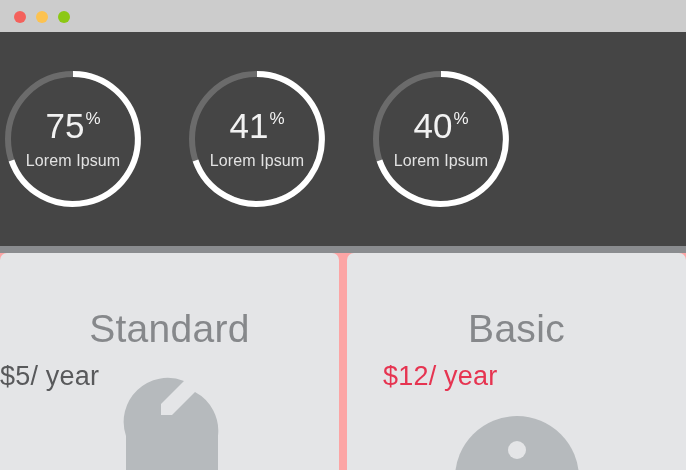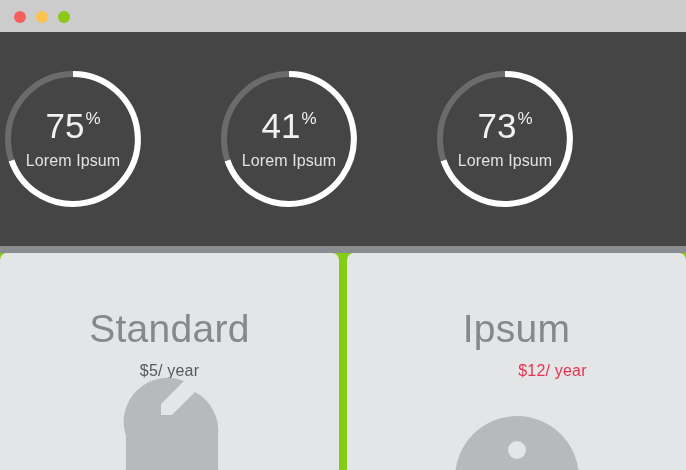--- a/index.html
+++ b/index.html
@@ -50,21 +50,22 @@
     height: 214px;
     background: #454545;
   }
   .gauges {
     position: absolute;
     top: 0; left: 0;
     width: 578px;
     height: 214px;
     display: flex;
     align-items: center;
-    justify-content: space-between;
+    justify-content: flex-start;
+    gap: 38px;
   }
   .gauge {
     position: relative;
     width: 146px;
     height: 146px;
   }
   .gauge svg {
     position: absolute;
     top: 0; left: 0;
     width: 146px;
@@ -113,21 +114,21 @@
     height: 7px;
     background: #8a8c8f;
   }
 
   
   .pricing {
     position: absolute;
     top: 253px; left: 0;
     width: 686px;
     height: 217px;
-    background: #84cc16;
+    background: #fca5a5;
   }
   .plan-card {
     position: absolute;
     top: 0;
     height: 217px;
     background: #e4e5e7;
     border-radius: 7px 7px 0 0;
     overflow: hidden;
   }
   .plan-card.left {
@@ -148,22 +149,21 @@
     font-weight: 300;
     color: #86888b;
     letter-spacing: 0.3px;
     line-height: 1;
   }
   .plan-price {
     position: absolute;
     top: 110px;
     left: 0;
     width: 100%;
-    text-align: center;
-    font-size: 16px;
+    font-size: 27px;
     font-weight: 400;
     color: #58595b;
     letter-spacing: 0.2px;
     line-height: 1;
   }
   .plan-price.accent {
     color: #e63451;
     margin-left: 36px;
   }
   .plan-icon {
@@ -224,21 +224,21 @@
         </div>
       </div>
 
       <div class="gauge">
         <svg viewBox="0 0 146 146">
           <circle cx="73" cy="73" r="65" fill="none" stroke="#6b6b6b" stroke-width="6"></circle>
           <path d="M 73 8 A 65 65 0 1 1 11.5 94.5" fill="none" stroke="#ffffff" stroke-width="6" stroke-linecap="butt"></path>
         </svg>
         <div class="gauge-center">
           <div class="gauge-value">
-            <span>73</span>
+            <span>40</span>
             <span class="gauge-pct">%</span>
           </div>
           <div class="gauge-label">Lorem Ipsum</div>
         </div>
       </div>
 
     </div>
   </div>
 
   <div class="separator-band"></div>
@@ -249,21 +249,21 @@
       <div class="plan-name">Standard</div>
       <div class="plan-price">$5/ year</div>
       <div class="plan-icon">
         <svg viewBox="0 0 140 140">
           <path d="M95 18 L72 41 L61 41 L61 30 L84 7 A44 44 0 0 0 26 62 L26 128 A14 14 0 0 0 40 142 L104 142 A14 14 0 0 0 118 128 L118 62 A44 44 0 0 0 95 18 Z" fill="#b6babd"></path>
         </svg>
       </div>
     </div>
 
     <div class="plan-card right">
-      <div class="plan-name">Ipsum</div>
+      <div class="plan-name">Basic</div>
       <div class="plan-price accent">$12/ year</div>
       <div class="plan-icon">
         <svg viewBox="0 0 140 140">
           <circle cx="70" cy="104" r="62" fill="#b6babd"></circle>
           <circle cx="70" cy="76" r="9" fill="#e4e5e7"></circle>
           <circle cx="36" cy="106" r="9" fill="#e4e5e7"></circle>
           <circle cx="104" cy="106" r="9" fill="#e4e5e7"></circle>
           <circle cx="70" cy="132" r="9" fill="#e4e5e7"></circle>
         </svg>
       </div>

